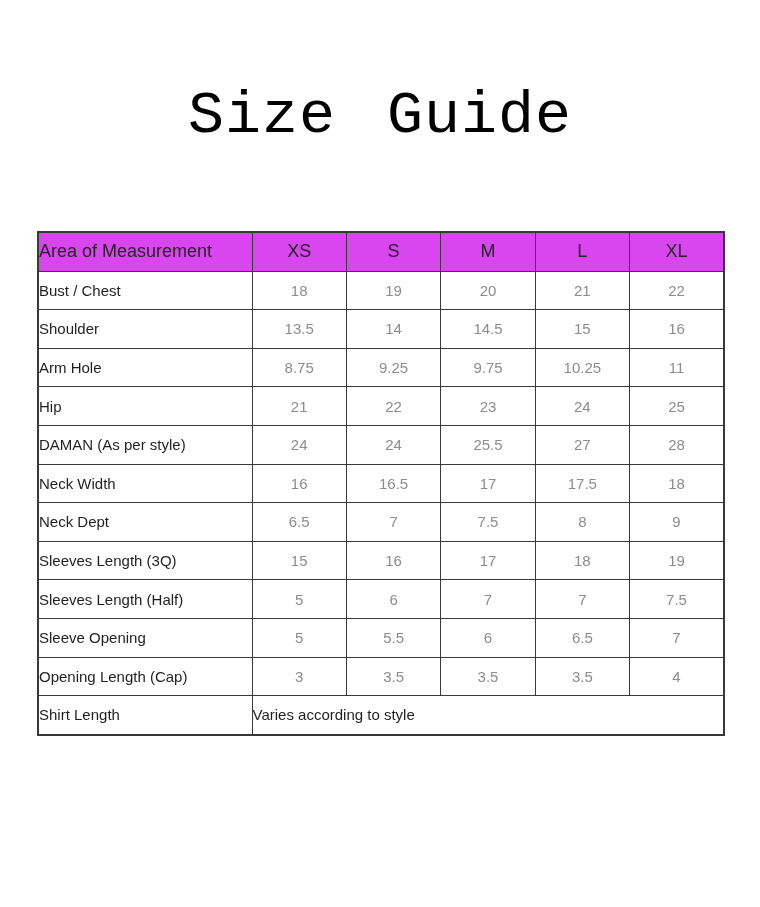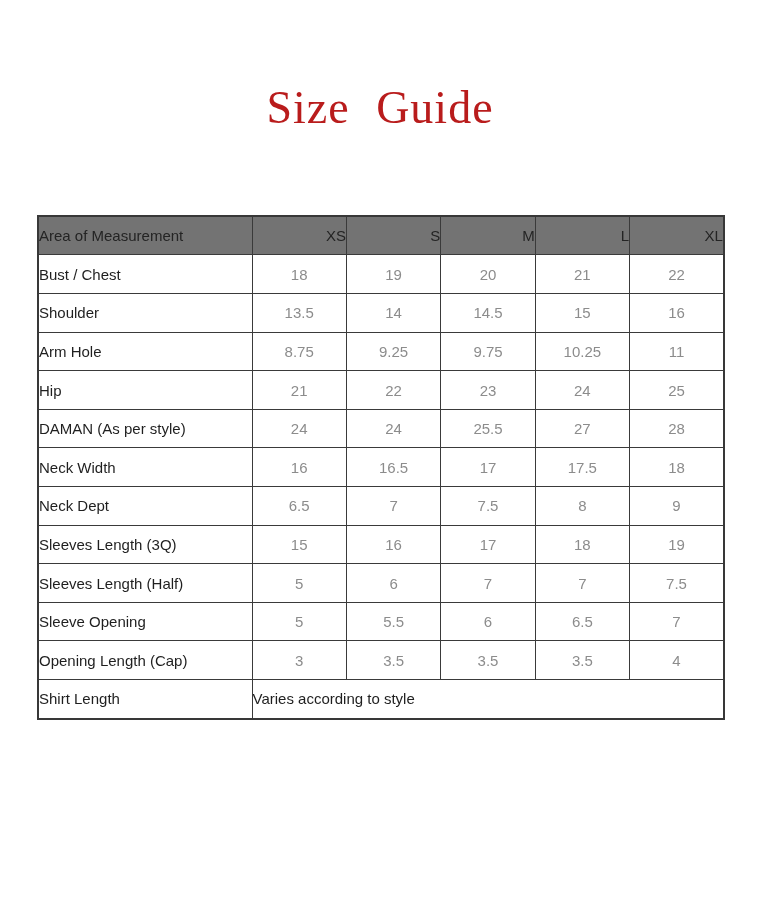--- a/index.html
+++ b/index.html
@@ -10,59 +10,59 @@
   body {
     width: 760px;
     height: 907px;
     font-family: "Liberation Sans", sans-serif;
     color: #1f1f1f;
     overflow: hidden;
   }
   .page-title {
     margin: 82px 0 0 0;
     text-align: center;
-    font-family: Liberation Serif, serif;
+    font-family: Liberation Mono, monospace;
     font-weight: 400;
-    font-size: 46px;
+    font-size: 60px;
     line-height: 1.15;
     letter-spacing: 1px;
     word-spacing: 14px;
-    color: #b91c1c;
+    color: #000000;
   }
   table.size-table {
     border-collapse: collapse;
     table-layout: fixed;
     width: 686px;
     margin: 80px 0 0 37px;
     border: 2px solid #383838;
   }
   table.size-table td {
     border: 1px solid #3a3a3a;
     height: 37.6px;
     padding: 0;
     font-size: 15px;
     vertical-align: middle;
     overflow: hidden;
     white-space: nowrap;
   }
   col.label-col { width: 214px; }
   col.size-col  { width: 94.4px; }
   tr.header-row td {
-    background: #737373;
+    background: #d946ef;
     color: #242424;
-    font-size: 15px;
+    font-size: 18px;
   }
   td.label-cell {
     text-align: left;
     padding-left: 13px;
     color: #1f1f1f;
     font-size: 15.5px;
   }
   td.size-head-cell {
-    text-align: right;
+    text-align: center;
   }
   td.value-cell {
     text-align: center;
     color: #8c8c8c;
   }
   td.footer-value-cell {
     text-align: left;
     color: #1f1f1f;
     font-size: 15.5px;
   }

